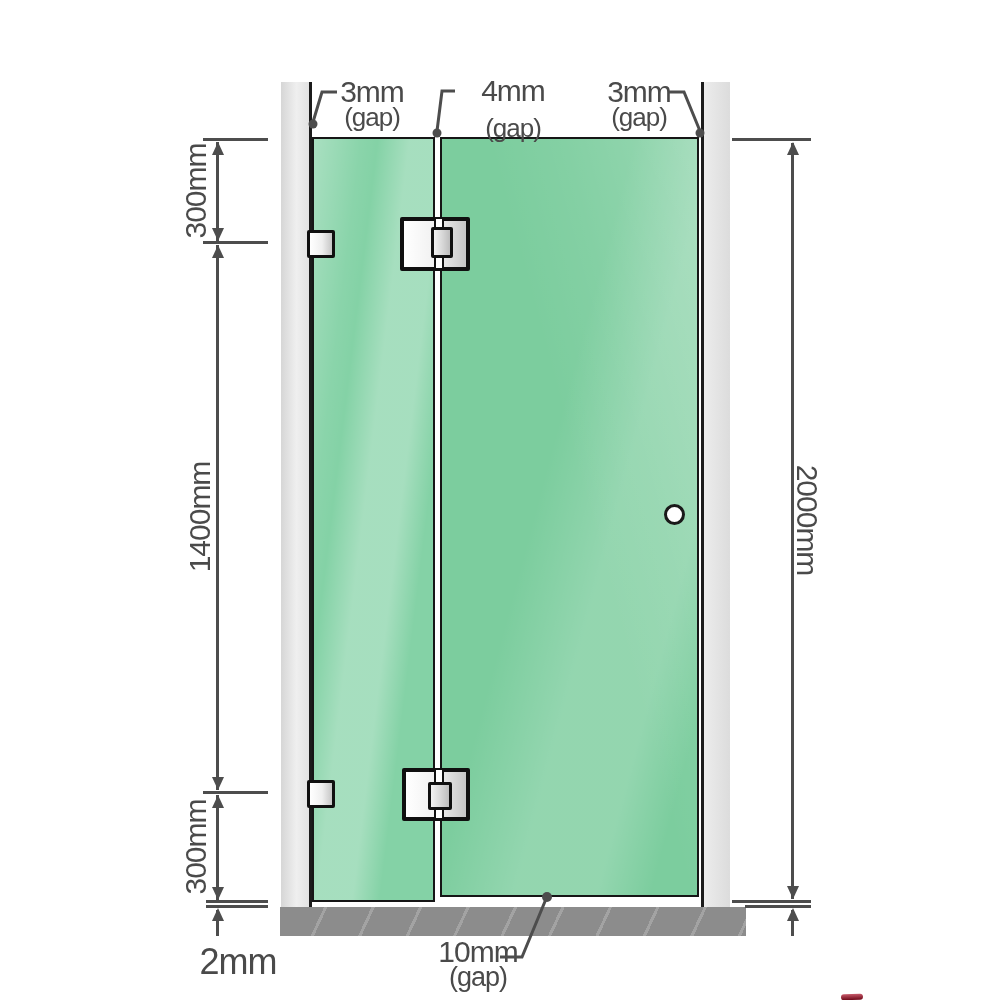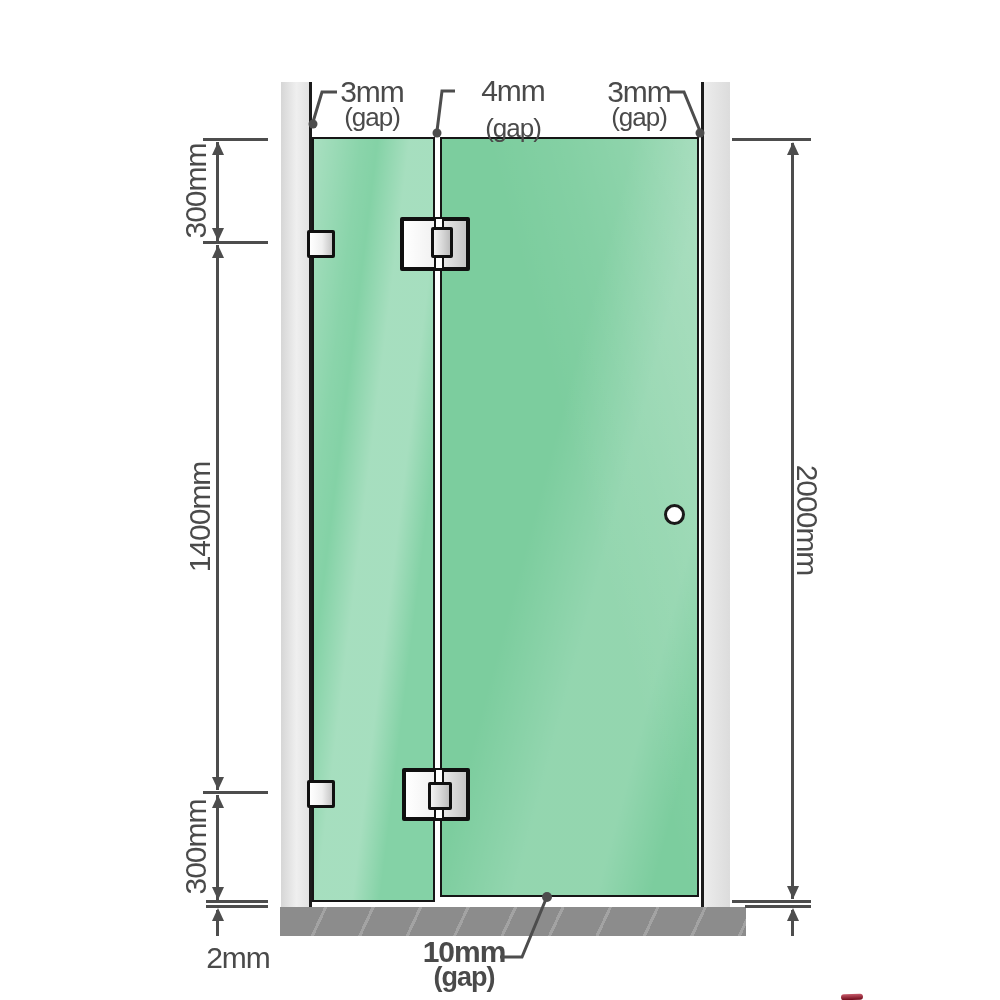--- a/index.html
+++ b/index.html
@@ -54,21 +54,21 @@
   .tick{position:absolute;height:3px;background:#4d4d4d;}
   .vline{position:absolute;width:3px;background:#4d4d4d;}
   .arr{position:absolute;width:0;height:0;border-left:6px solid transparent;border-right:6px solid transparent;}
   .arr.up{border-bottom:13px solid #4d4d4d;}
   .arr.dn{border-top:13px solid #4d4d4d;}
 
   
   .vlabel{position:absolute;font-size:30px;letter-spacing:-1px;color:#4a4a4a;white-space:nowrap;
           transform:translate(-50%,-50%) rotate(-90deg);}
   .vlabel.cw{transform:translate(-50%,-50%) rotate(90deg);}
-  .hlabel{position:absolute;font-size:30px;letter-spacing:-1px;color:#4a4a4a;white-space:nowrap;
+  .hlabel{position:absolute;font-size:36px;letter-spacing:-1px;color:#4a4a4a;white-space:nowrap;
           transform:translateX(-50%);}
   .gaplbl{position:absolute;text-align:center;color:#4a4a4a;transform:translateX(-50%);}
   .gaplbl .val{font-size:30px;letter-spacing:-1px;line-height:26px;}
   .gaplbl .unit{font-size:26px;letter-spacing:-1px;line-height:24px;}
   .gaplbl.mid .unit{margin-top:12px;}
   .botlbl{position:absolute;text-align:center;color:#4a4a4a;transform:translateX(-50%);}
   .botlbl .val{font-size:30px;letter-spacing:-1px;line-height:26px;}
   .botlbl .unit{font-size:27px;letter-spacing:-1px;line-height:25px;}
 
   .leaders{position:absolute;left:0;top:0;width:1000px;height:1000px;pointer-events:none;}
@@ -150,21 +150,21 @@
   </div>
   <div class="gaplbl mid" style="left:488px;top:78px;margin-left:25px;">
     <div class="val">4mm</div>
     <div class="unit">(gap)</div>
   </div>
   <div class="gaplbl" style="left:639px;top:79px;">
     <div class="val">3mm</div>
     <div class="unit">(gap)</div>
   </div>
 
-  <div class="botlbl" style="left:464px;top:939px;font-weight:bold;">
+  <div class="botlbl" style="left:478px;top:939px;">
     <div class="val">10mm</div>
     <div class="unit">(gap)</div>
   </div>
 
   <svg class="leaders" viewBox="0 0 1000 1000">
     <g stroke="#4d4d4d" stroke-width="3" fill="none">
       <polyline points="337,92 322,92 313,122"></polyline>
       <polyline points="455,91 442,91 437,131"></polyline>
       <polyline points="669,92 684,92 700,131"></polyline>
       <polyline points="500,957 522,957 546,899"></polyline>

